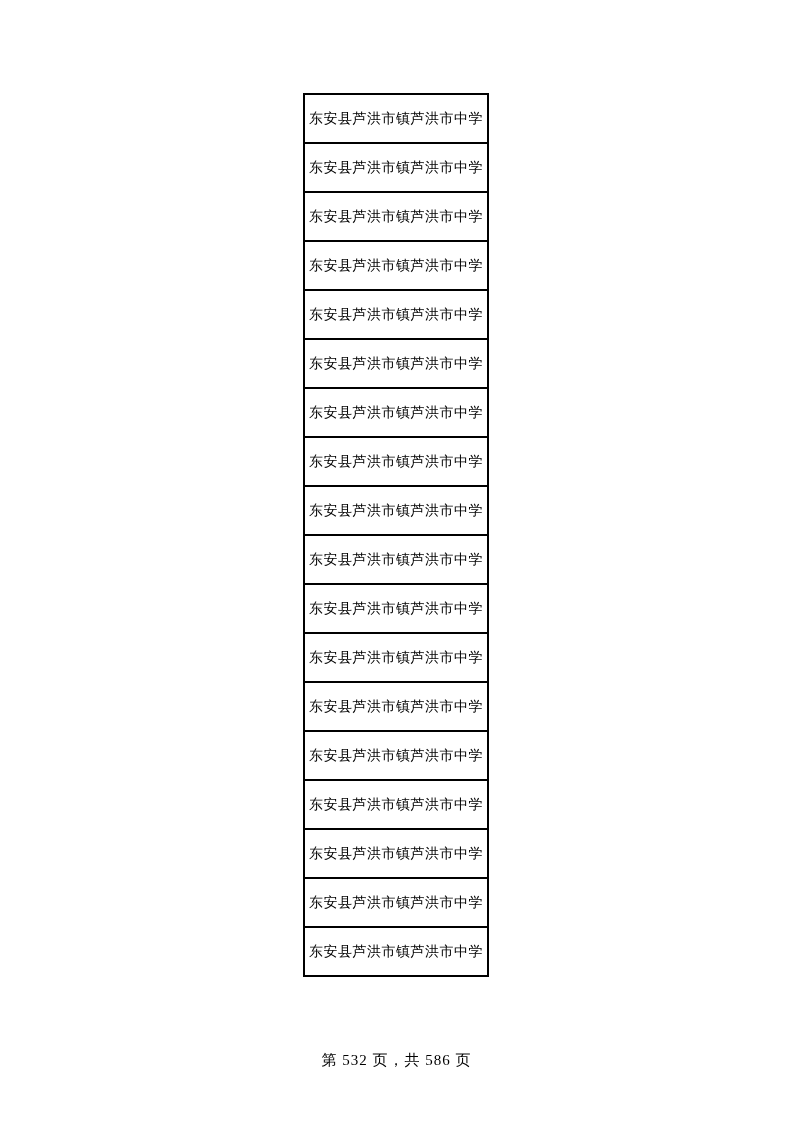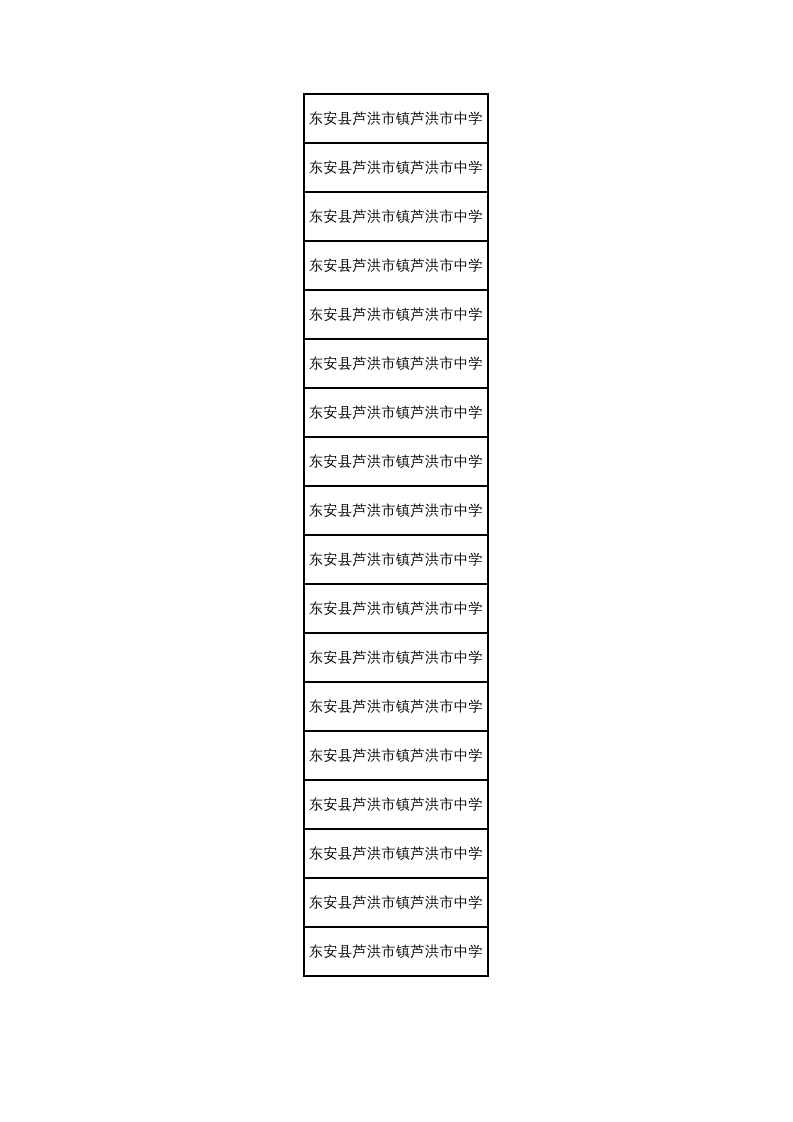--- a/index.html
+++ b/index.html
@@ -113,14 +113,17 @@
         </tr>
         <tr>
           <td>东安县芦洪市镇芦洪市中学</td>
         </tr>
         <tr>
           <td>东安县芦洪市镇芦洪市中学</td>
         </tr>
       </tbody>
   </table>
 
+  <div class="page-footer">
+    <span class="footer-text">第 532 页，共 586 页</span>
+  </div>
 
 </div>
 
 </body></html>

